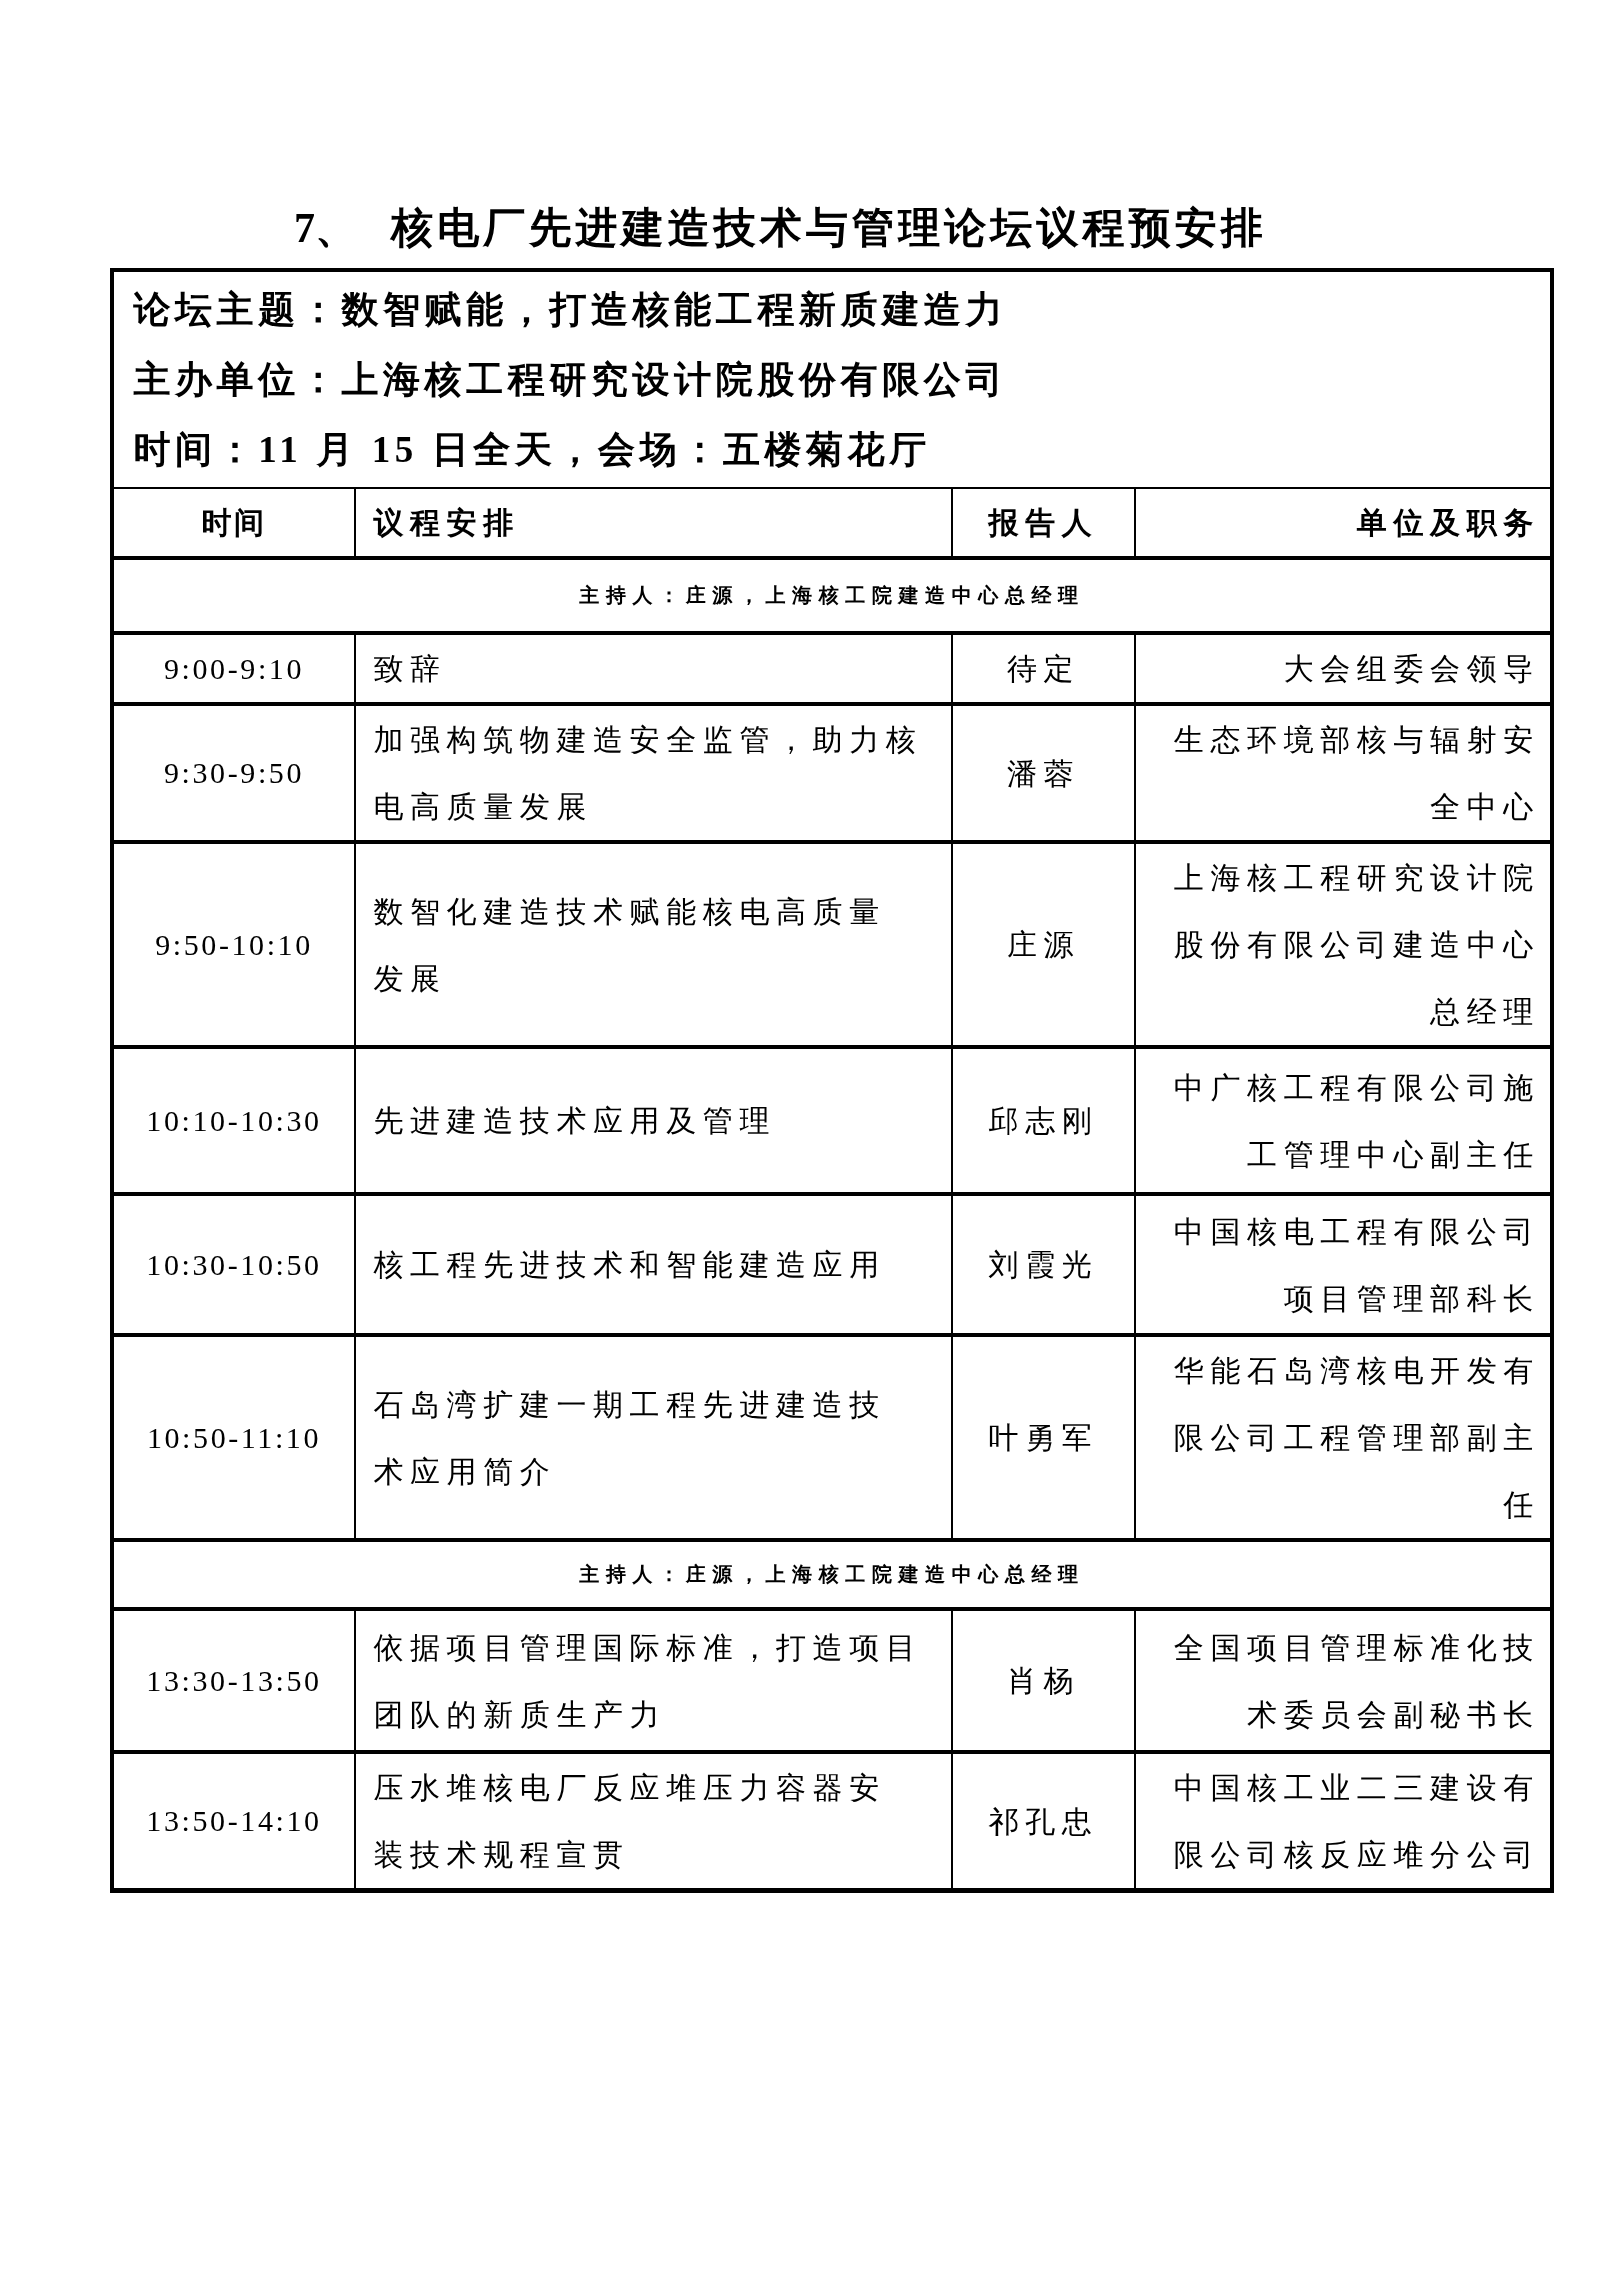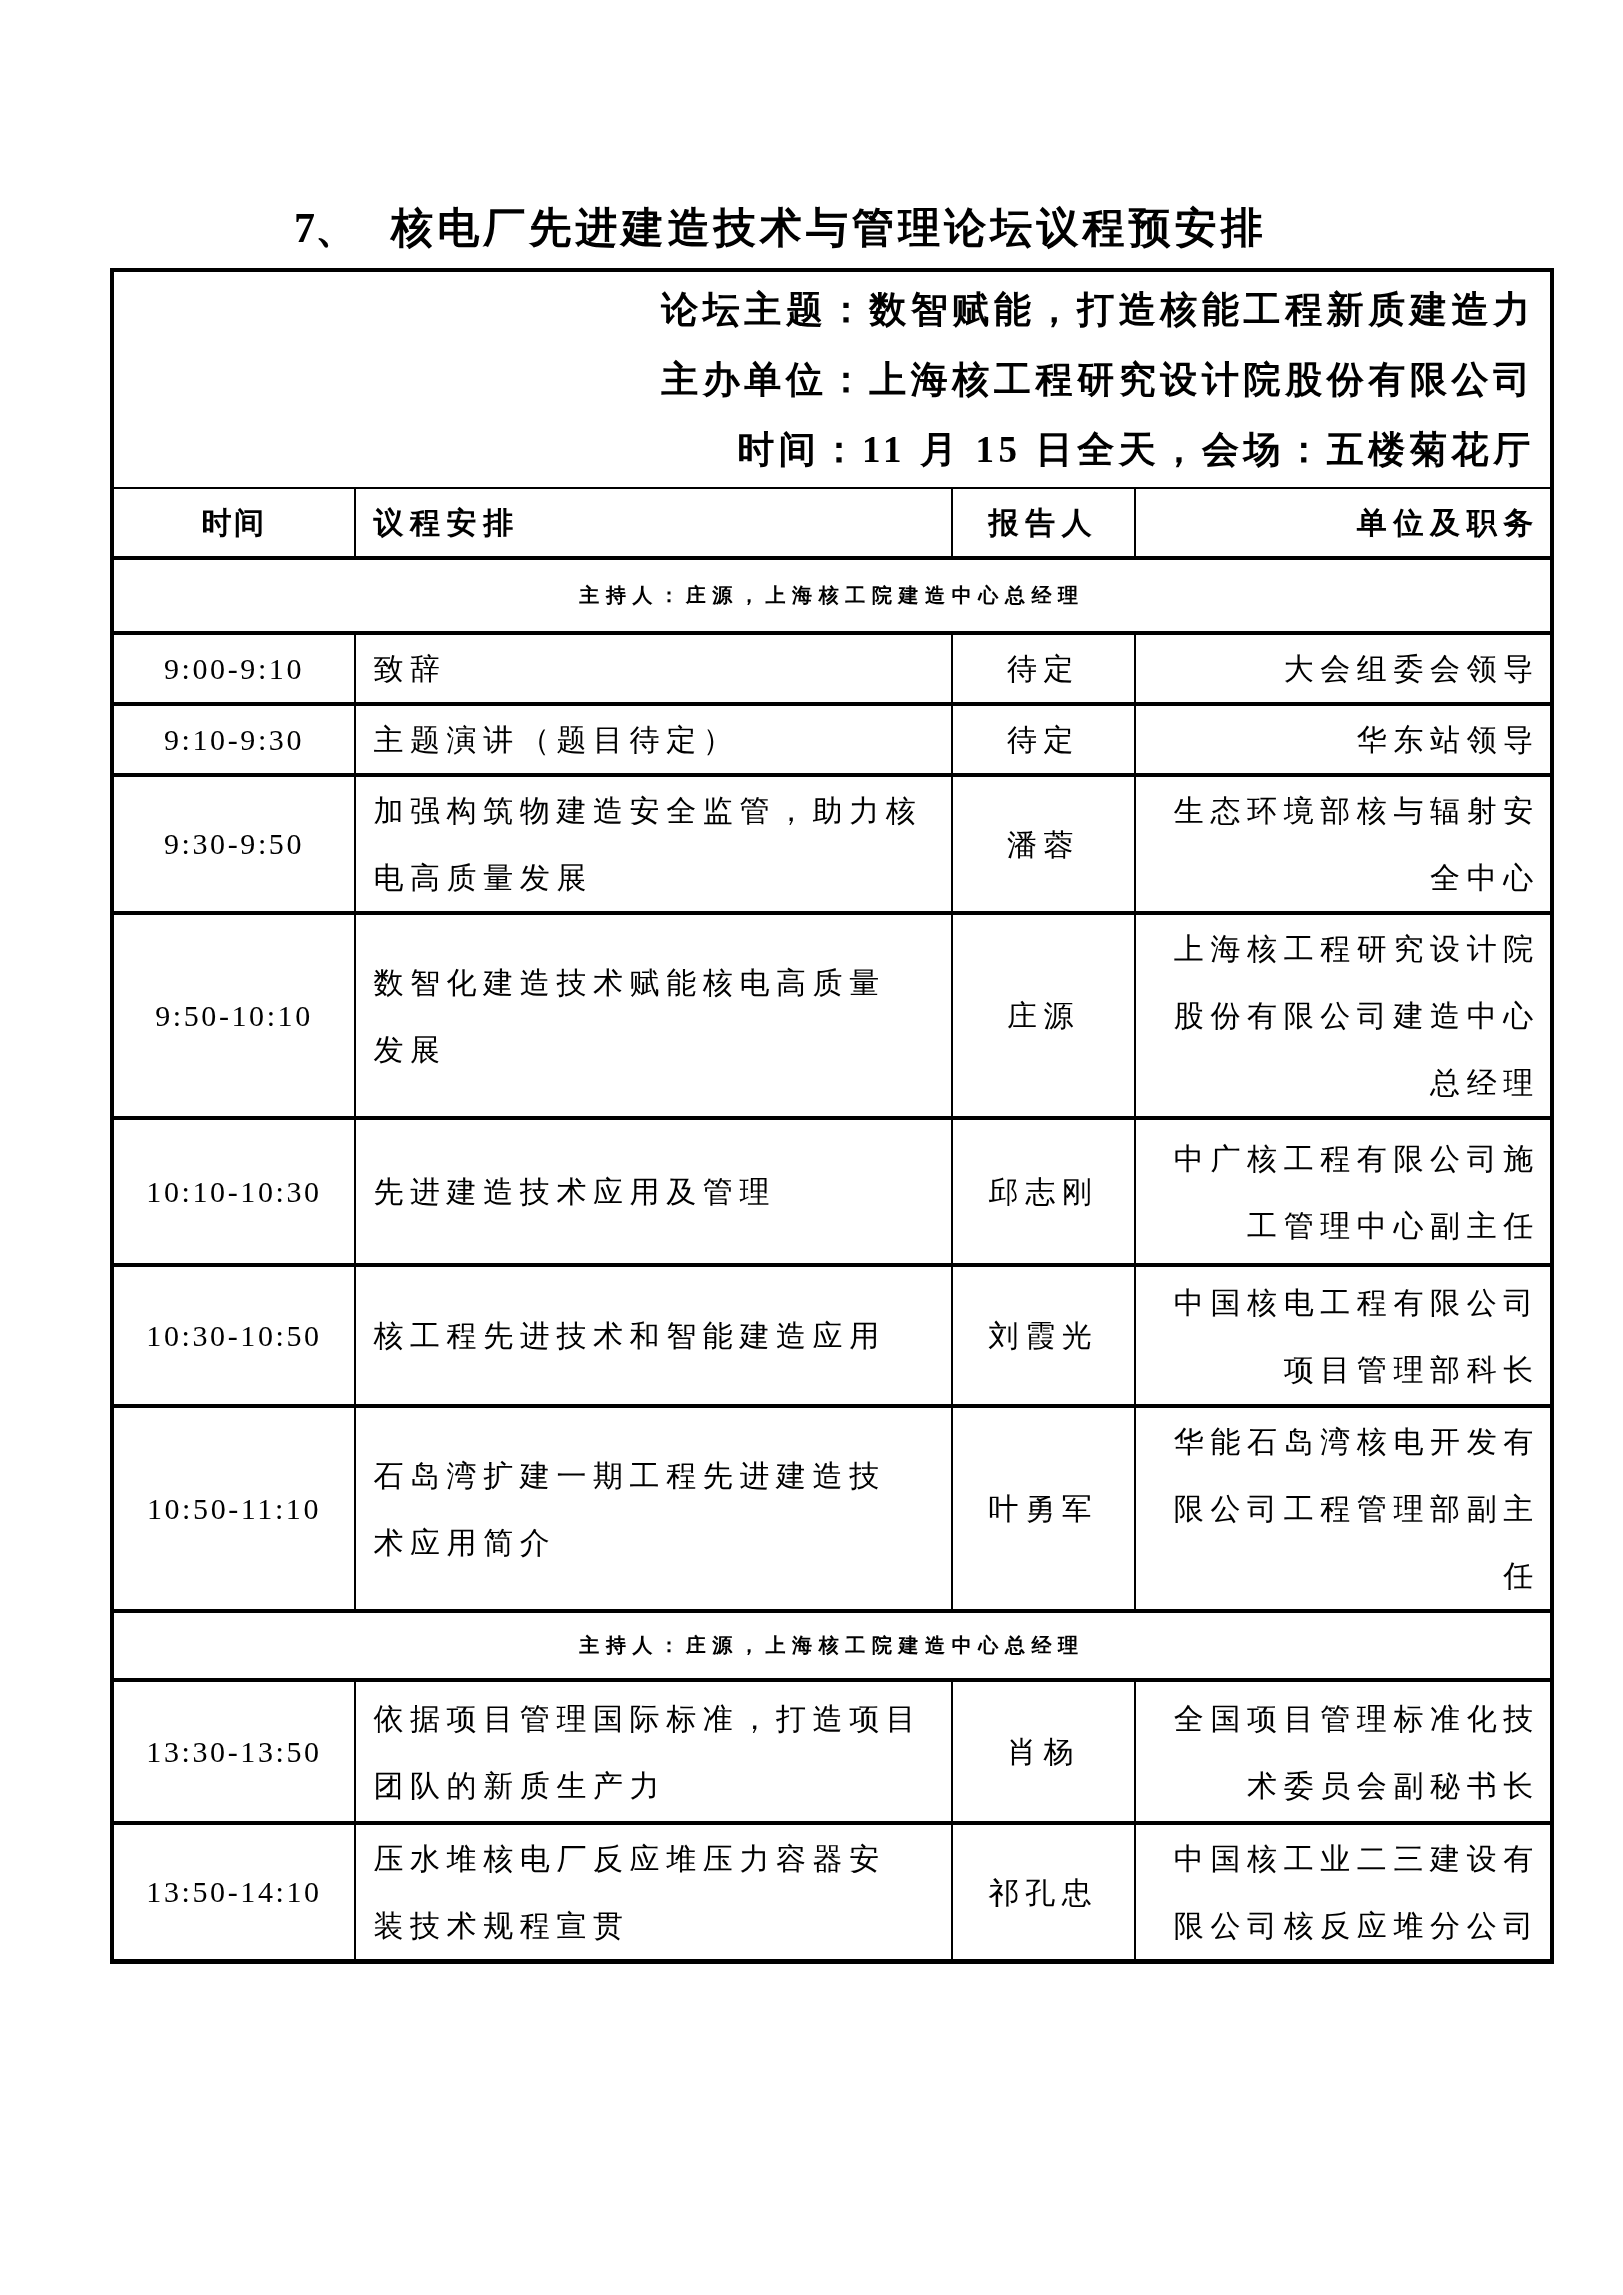--- a/index.html
+++ b/index.html
@@ -63,21 +63,20 @@
   .info-cell {
     padding-left: 19.4px;
     padding-right: 15.3px;
   }
   .info-line {
     font-size: 37px;
     font-weight: 700;
     line-height: 70px;
     letter-spacing: 4.6px;
     white-space: nowrap;
-    text-align: right;
   }
 
   
   .cjk {
     font-size: 30px;
     line-height: 67px;
     letter-spacing: 6.6px;
     white-space: pre-line;
   }
   .time-cell {
@@ -146,26 +145,20 @@
       <td colspan="4" class="moderator-cell">主持人：庄源，上海核工院建造中心总经理</td>
     </tr>
 
     <tr class="bt" style="height:67px">
       <td class="time-cell">9:00-9:10</td>
       <td class="agenda-cell cjk">致辞</td>
       <td class="speaker-cell cjk">待定</td>
       <td class="org-cell cjk">大会组委会领导</td>
     </tr>
 
-    <tr class="bt" style="height:71px">
-      <td class="time-cell">9:10-9:30</td>
-      <td class="agenda-cell cjk">主题演讲（题目待定）</td>
-      <td class="speaker-cell cjk">待定</td>
-      <td class="org-cell cjk">华东站领导</td>
-    </tr>
 
     <tr class="bt" style="height:136px">
       <td class="time-cell">9:30-9:50</td>
       <td class="agenda-cell cjk">加强构筑物建造安全监管，助力核
 电高质量发展</td>
       <td class="speaker-cell cjk">潘蓉</td>
       <td class="org-cell cjk">生态环境部核与辐射安
 全中心</td>
     </tr>
 

